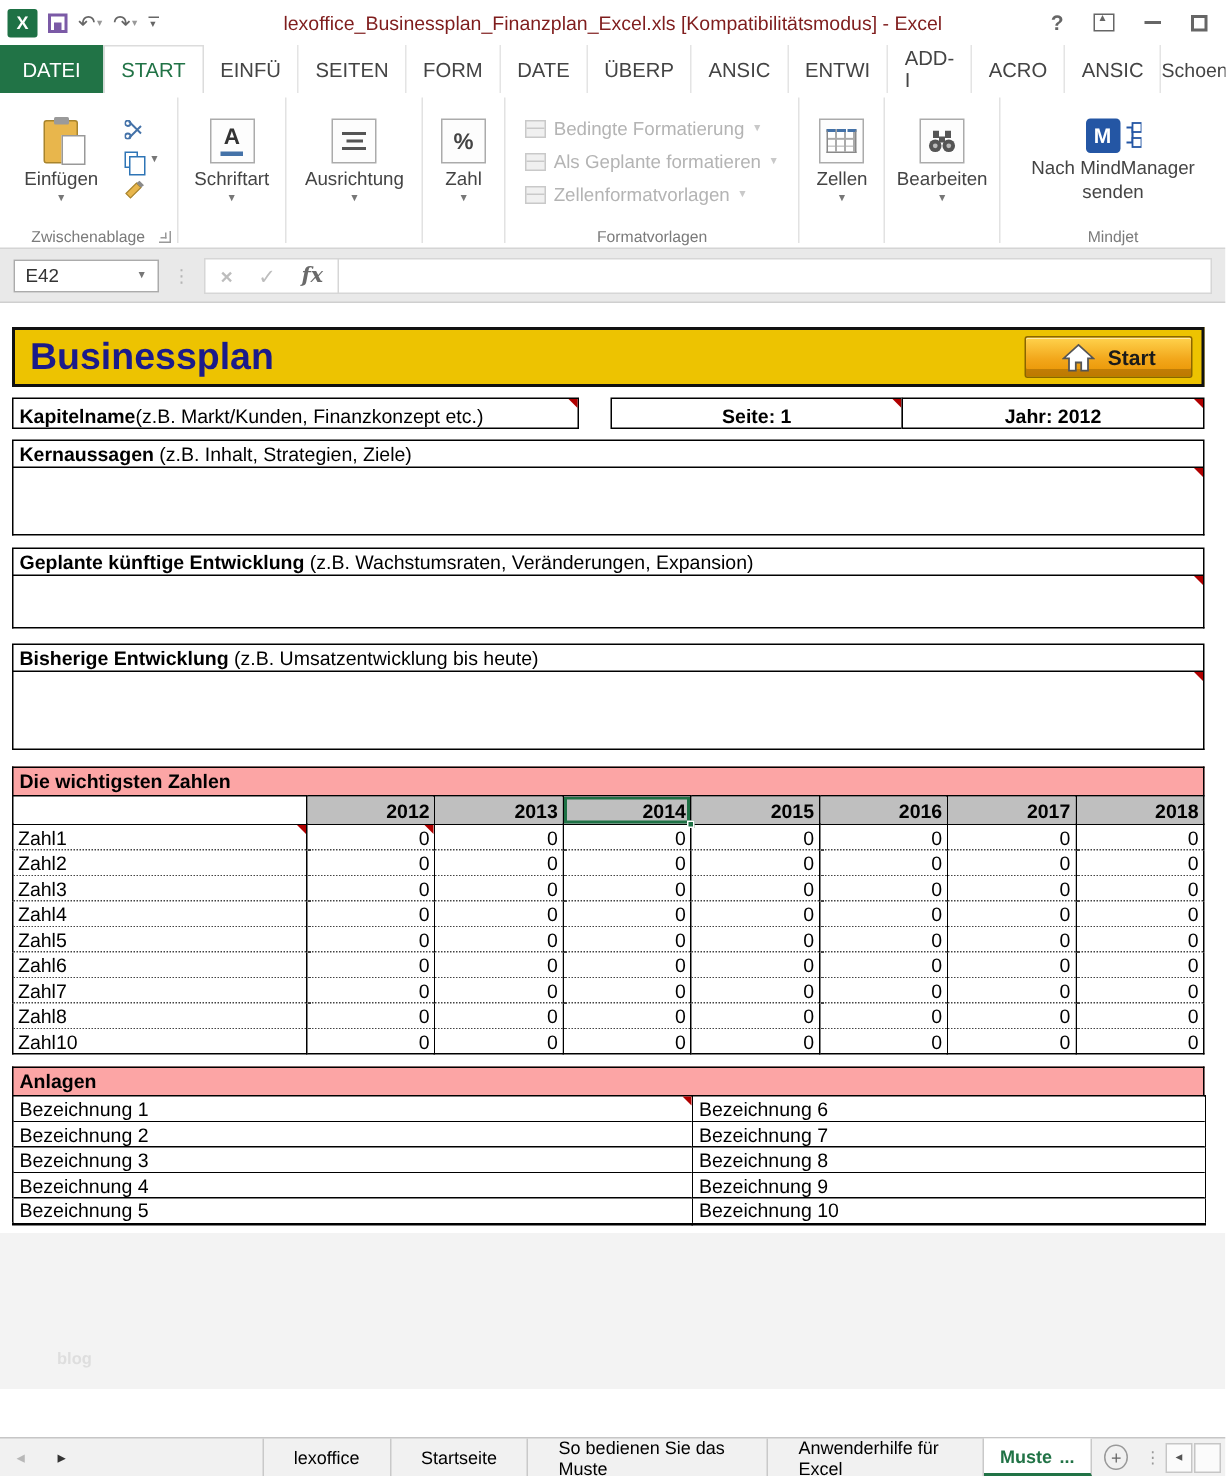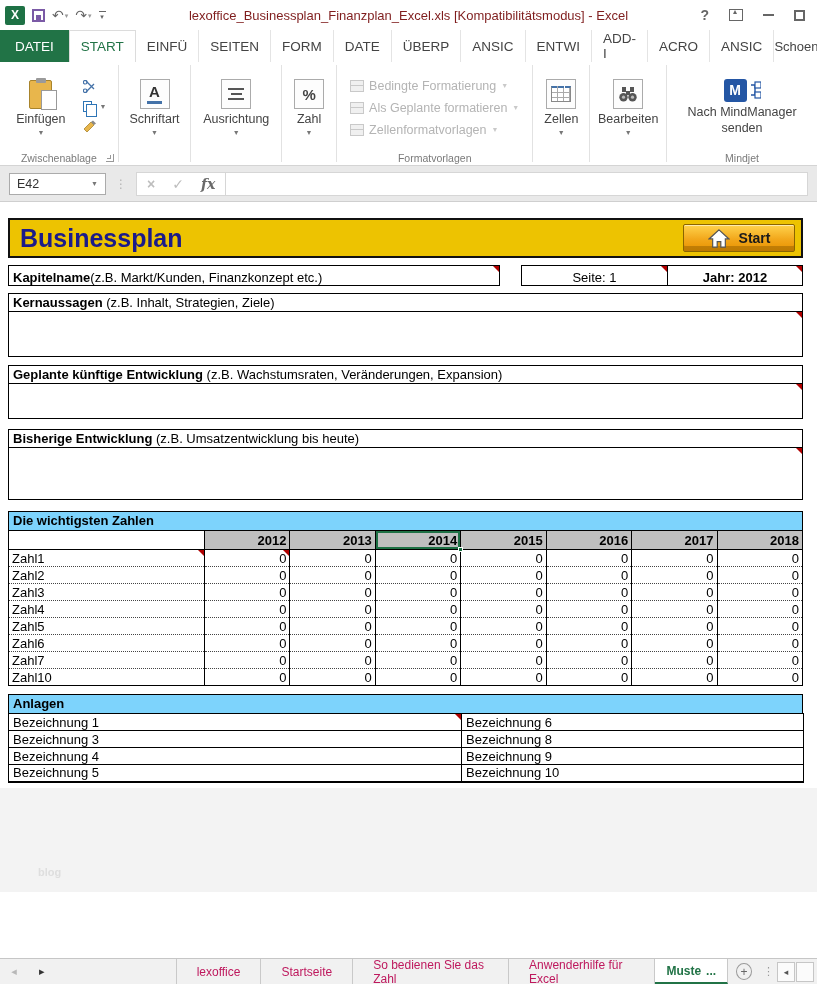--- a/index.html
+++ b/index.html
@@ -89,31 +89,31 @@
   .banner { height:40px; background:#EDC301; border:2px solid #111; display:flex; align-items:center; position:relative; margin-bottom:7px; }
   .banner-title { font-size:25px; font-weight:bold; color:#1B1B8A; padding-left:10px; }
   .startbtn { position:absolute; right:6px; top:4px; width:112px; height:28px; border:1px solid #8A6500; border-radius:2px;
     background:linear-gradient(#FFD34D,#F2A71B 55%,#E89200); display:flex; align-items:center; justify-content:center; gap:9px;
     font-size:14px; font-weight:bold; color:#1a1a1a; font-family:inherit;
     box-shadow: inset 0 -5px 0 rgba(140,90,0,0.45), inset 0 1px 0 rgba(255,255,255,0.55); }
   .chrow { display:flex; height:21px; margin-bottom:7px; }
   .chcell { border:1px solid #000; display:flex; align-items:flex-end; padding:0 4px; position:relative; background:#fff; }
   .chcell + .chcell { margin-left:-1px; }
   .chcell.c1 { flex:1; }
-  .chcell.c2 { width:147px; justify-content:center; font-weight:normal;margin-left:21px; }
-  .chcell.c3 { width:136px; justify-content:center; font-weight:bold; }
+  .chcell.c2 { width:195px; justify-content:center; font-weight:bold;margin-left:21px; }
+  .chcell.c3 { width:202px; justify-content:center; font-weight:bold; }
   .sec { margin-bottom:8px; }
   .sec.m11 { margin-bottom:11px; }
   .sec.m10 { margin-bottom:10px; }
   .sec-h { border:1px solid #000; padding:0 4px; height:19px; line-height:18px; background:#fff; white-space:nowrap; }
   .sec-b { border:1px solid #000; border-top:none; position:relative; background:#fff; }
   .sec-b.h45 { height:45px; } .sec-b.h52 { height:52px; } .sec-b.h35 { height:35px; }
   .b { font-weight:bold; }
   .tri { position:absolute; top:0; right:0; width:0; height:0; border-top:6px solid #B00000; border-left:6px solid transparent; }
-  .ztitle, .antitle { border:1px solid #000; border-bottom:none; font-weight:bold; height:19px; line-height:18px; padding:0 4px; background:#7dd3fc; }
+  .ztitle, .antitle { border:1px solid #000; border-bottom:none; font-weight:bold; height:19px; line-height:18px; padding:0 4px; background:#fca5a5; }
   table.ztable { border-collapse:collapse; width:795px; table-layout:fixed; font-size:13px; }
   .ztable th { background:#BFBFBF; border:1px solid #000; font-weight:bold; text-align:right; padding:0 3px; height:19px; position:relative; }
   .ztable th.corner { background:#fff; }
   .ztable td { border-left:1px solid #000; border-right:1px solid #000; border-bottom:1px dotted #444;
                padding:0 3px; height:17px; position:relative; background:#fff; }
   .ztable td.val { text-align:right; }
   .ztable tr:last-child td { border-bottom:1px solid #000; }
   .ztable th.sel { box-shadow: inset 0 0 0 2px #1E7145; }
   .fh { position:absolute; right:-3px; bottom:-3px; width:5px; height:5px; background:#1E7145; border:1px solid #fff; z-index:3; }
   table.antable { border-collapse:collapse; width:795px; table-layout:fixed; font-size:13px; border-bottom:2px solid #000; }
@@ -121,21 +121,21 @@
   .antable tr:last-child td { border-bottom:1px solid #000; }
   .grayzone { width:100%; height:104px; background:#F3F3F3; margin-top:5px; position:relative; }
   .watermark { position:absolute; left:38px; bottom:14px; color:#DEDEDE; font-size:11px; font-weight:bold; }
 
   
   .sheetbar { position:absolute; bottom:0; left:0; right:0; height:26px; background:#F1F1F1; border-top:1px solid #C6C6C6;
               display:flex; align-items:stretch; font-size:12px; color:#444; }
   .nav { width:30px; display:flex; align-items:center; justify-content:center; color:#333; font-size:11px; }
   .nav.dis { color:#b8b8b8; }
   .stabs { display:flex; margin-left:120px; }
-  .stab { padding:0 20px; display:flex; align-items:center; border-right:1px solid #C9C9C9; color:#be185d; }
+  .stab { padding:0 20px; display:flex; align-items:center; border-right:1px solid #C9C9C9; color:#000000; }
   .stab:first-child { border-left:1px solid #C9C9C9; }
   .stab.active { background:#fff; border-bottom:2px solid #217346; color:#217346; font-weight:bold; gap:5px; padding:0 11px; }
   .addsheet { width:17px; height:17px; border:1px solid #9a9a9a; border-radius:50%; display:flex; align-items:center;
               justify-content:center; color:#666; font-size:12px; margin:auto 8px; line-height:1; }
   .sdots { display:flex; align-items:center; color:#999; padding:0 3px; font-size:11px; }
   .hscroll { margin-left:auto; display:flex; align-items:center; gap:1px; padding-right:3px; }
   .hbox { width:18px; height:20px; border:1px solid #C6C6C6; background:#FBFBFB; display:flex; align-items:center;
           justify-content:center; color:#555; font-size:9px; }
 </style>
 </head>
@@ -476,20 +476,30 @@
               <td class="lab"><span>Zahl7</span></td>
               <td class="val"><span>0</span></td>
               <td class="val"><span>0</span></td>
               <td class="val"><span>0</span></td>
               <td class="val"><span>0</span></td>
               <td class="val"><span>0</span></td>
               <td class="val"><span>0</span></td>
               <td class="val"><span>0</span></td>
             </tr>
             <tr>
+              <td class="lab"><span>Zahl8</span></td>
+              <td class="val"><span>0</span></td>
+              <td class="val"><span>0</span></td>
+              <td class="val"><span>0</span></td>
+              <td class="val"><span>0</span></td>
+              <td class="val"><span>0</span></td>
+              <td class="val"><span>0</span></td>
+              <td class="val"><span>0</span></td>
+            </tr>
+            <tr>
               <td class="lab"><span>Zahl10</span></td>
               <td class="val"><span>0</span></td>
               <td class="val"><span>0</span></td>
               <td class="val"><span>0</span></td>
               <td class="val"><span>0</span></td>
               <td class="val"><span>0</span></td>
               <td class="val"><span>0</span></td>
               <td class="val"><span>0</span></td>
             </tr>
           </tbody>
@@ -502,20 +512,24 @@
         <colgroup>
             <col style="width:453px">
             <col style="width:342px">
           </colgroup>
         <tbody id="anlagen-body">
             <tr>
               <td><span>Bezeichnung 1</span><span class="tri"></span></td>
               <td><span>Bezeichnung 6</span></td>
             </tr>
             <tr>
+              <td><span>Bezeichnung 2</span></td>
+              <td><span>Bezeichnung 7</span></td>
+            </tr>
+            <tr>
               <td><span>Bezeichnung 3</span></td>
               <td><span>Bezeichnung 8</span></td>
             </tr>
             <tr>
               <td><span>Bezeichnung 4</span></td>
               <td><span>Bezeichnung 9</span></td>
             </tr>
             <tr>
               <td><span>Bezeichnung 5</span></td>
               <td><span>Bezeichnung 10</span></td>
@@ -528,21 +542,21 @@
       <span class="watermark">blog</span>
     </div>
   </div>
 
   <div class="sheetbar">
     <span class="nav dis">◂</span>
     <span class="nav">▸</span>
     <div class="stabs" id="sheet-tabs">
         <div class="stab">lexoffice</div>
         <div class="stab">Startseite</div>
-        <div class="stab">So bedienen Sie das Zahl</div>
+        <div class="stab">So bedienen Sie das Muste</div>
         <div class="stab">Anwenderhilfe für Excel</div>
         <div class="stab active">
           <b>Muste</b>
           <span>...</span>
         </div>
       </div>
     <span class="addsheet">+</span>
     <span class="sdots">⋮</span>
     <div class="hscroll">
       <span class="hbox">◂</span>

